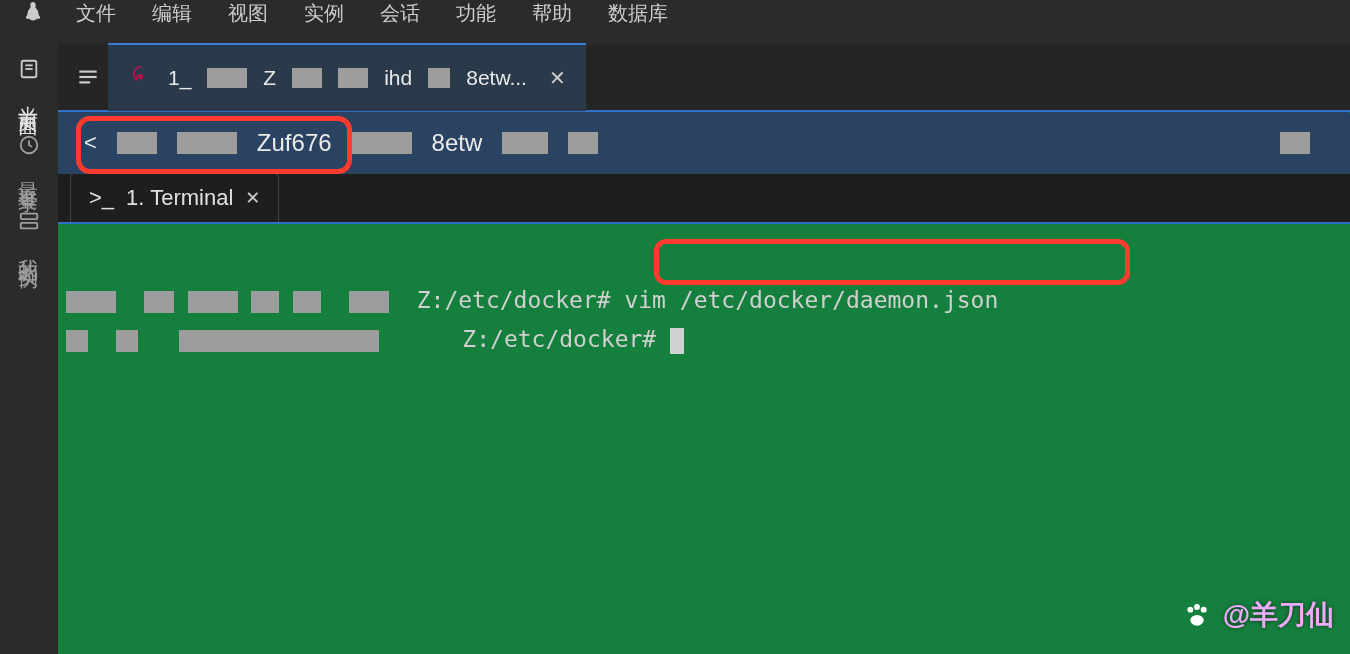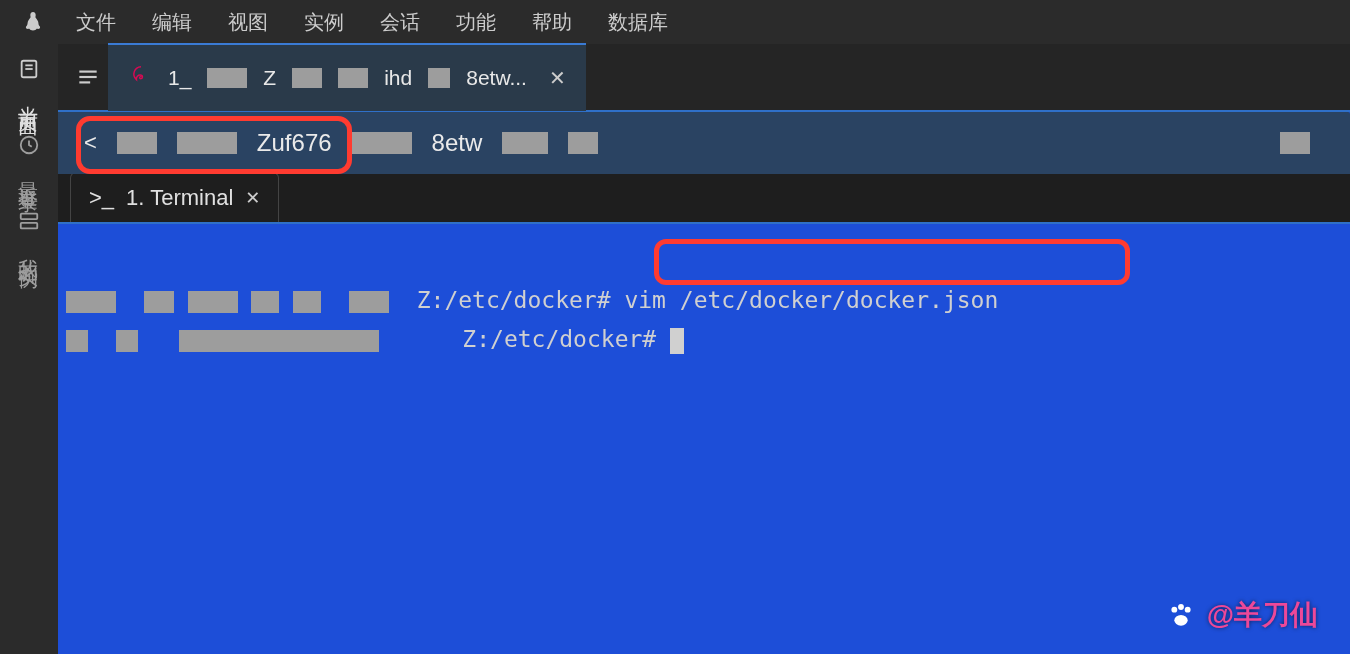--- a/index.html
+++ b/index.html
@@ -4,39 +4,39 @@
   <style>
     * { margin: 0; padding: 0; box-sizing: border-box; }
     body {
       width: 1350px; height: 654px;
       background: #1e1e1e;
       font-family: "PingFang SC","Microsoft YaHei",sans-serif;
       color: #d4d4d4; overflow: hidden; position: relative;
     }
     
     .menubar {
-      height: 44px; display: flex; align-items: center;
+      height: 44px; display: flex; align-items: flex-start;
       padding-left: 8px; background: #2b2b2b; color: #ccc;
       font-size: 20px; gap: 0;
     }
     .menubar .logo { width: 50px; display:flex; align-items:center; justify-content:center; }
     .menubar .menu-item { padding: 0 18px; cursor: pointer; }
     
     .sidebar {
       position: absolute; left: 0; top: 44px; bottom: 0; width: 58px;
       background: #2b2b2b; display: flex; flex-direction: column;
       align-items: center; padding-top: 14px; gap: 28px;
       font-size: 20px; color: #9e9e9e;
     }
     .side-tab { writing-mode: vertical-rl; text-orientation: upright;
       display:flex; align-items:center; gap:10px; cursor:pointer; letter-spacing:4px; }
     .side-tab svg, .side-tab .ic { width:22px; height:22px; }
     .side-tab.active { color:#e0e0e0; }
     
-    .main { position:absolute; left:58px; top:44px; right:0; bottom:0; background:#1d4ed8; }
+    .main { position:absolute; left:58px; top:44px; right:0; bottom:0; background:#15803d; }
     .tabbar { height:68px; display:flex; align-items:center; background:#252525;
       border-bottom:2px solid #2f70c9; padding-left:10px; }
     .menu-icon { width:40px; display:flex; justify-content:center; align-items:center; }
     .tab { height:68px; display:flex; align-items:center; gap:16px;
       padding:0 20px 0 22px; background:#2a3a4a; color:#e8e8e8; font-size:21px;
       border-top:2px solid #3a7bd5; position:relative; }
     .tab .debian-icon { color:#a80030; font-size:22px; }
     .tab .pix { display:inline-block; height:20px; background:#9d9d9d; }
     .tab .close { font-size:20px; color:#ccc; margin-left:6px; }
     .breadcrumb { height:62px; display:flex; align-items:center; gap:20px;
@@ -52,21 +52,21 @@
       padding:0 18px; background:#1e1e1e; color:#e0e0e0; font-size:22px;
       border:1px solid #444; border-bottom:none; border-top-left-radius:6px;
       border-top-right-radius:6px; }
     .termtab .close { font-size:18px; color:#ccc; }
     .terminal { padding:18px 8px; font-family:"Menlo","Consolas",monospace;
       font-size:23px; color:#d0d0d0; line-height:1.7; white-space:pre; position:relative; }
     .terminal .tp { display:inline-block; height:22px; background:#9d9d9d; vertical-align:middle; }
     .terminal .cursor { display:inline-block; width:14px; height:26px; background:#d0d0d0; vertical-align:middle; }
     .hl-red2 { position:absolute; left:654px; top:239px; width:476px; height:46px;
       border:5px solid #ff3b30; border-radius:12px; pointer-events:none; }
-    .watermark { position:absolute; right:32px; bottom:20px; color:#ec4899;
+    .watermark { position:absolute; right:16px; bottom:20px; color:#f0abfc;
       font-size:28px; font-weight:600; display:flex; align-items:center; gap:10px;
       text-shadow:0 0 4px rgba(0,0,0,.6); }
     .paw { width:32px; height:32px; }
   </style>
 </head>
 <body>
 
 <div class="menubar">
   <div class="logo">
     <svg viewBox="0 0 24 24" width="24" height="24" fill="#ccc">
@@ -149,21 +149,21 @@
 
   <div class="termtabs">
     <div class="termtab">
       <span>&gt;_</span>
       <span>1. Terminal</span>
       <span class="close">✕</span>
     </div>
   </div>
 
   <div class="terminal">
-<span class="tp" style="width:50px"></span>  <span class="tp" style="width:30px"></span> <span class="tp" style="width:50px"></span> <span class="tp" style="width:28px"></span> <span class="tp" style="width:28px"></span>  <span class="tp" style="width:40px"></span>  <span>Z:/etc/docker# </span><span>vim /etc/docker/docker.json</span>
+<span class="tp" style="width:50px"></span>  <span class="tp" style="width:30px"></span> <span class="tp" style="width:50px"></span> <span class="tp" style="width:28px"></span> <span class="tp" style="width:28px"></span>  <span class="tp" style="width:40px"></span>  <span>Z:/etc/docker# </span><span>vim /etc/docker/daemon.json</span>
 <span class="tp" style="width:22px"></span>  <span class="tp" style="width:22px"></span>   <span class="tp" style="width:200px"></span>      <span>Z:/etc/docker# </span><span class="cursor"></span>
   </div>
 </div>
 
 <div class="hl-red1"></div>
 <div class="hl-red2"></div>
 
 <div class="watermark">
   <svg class="paw" viewBox="0 0 24 24" fill="#fff">
       <circle cx="7" cy="8" r="2.2"></circle>

